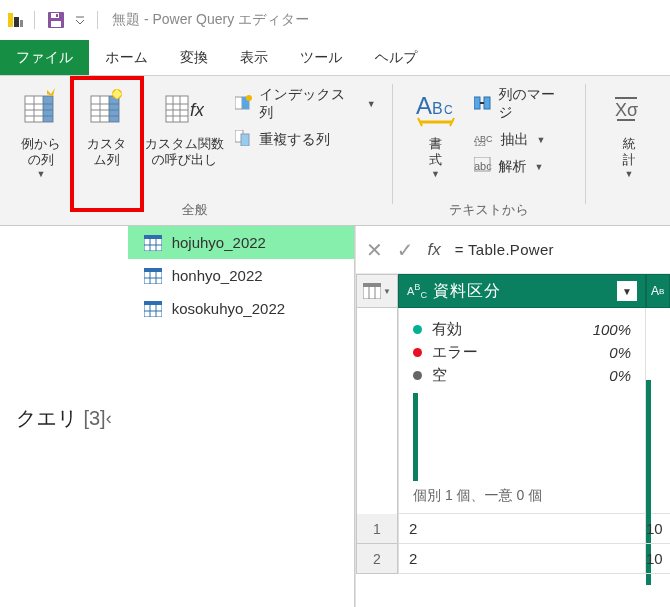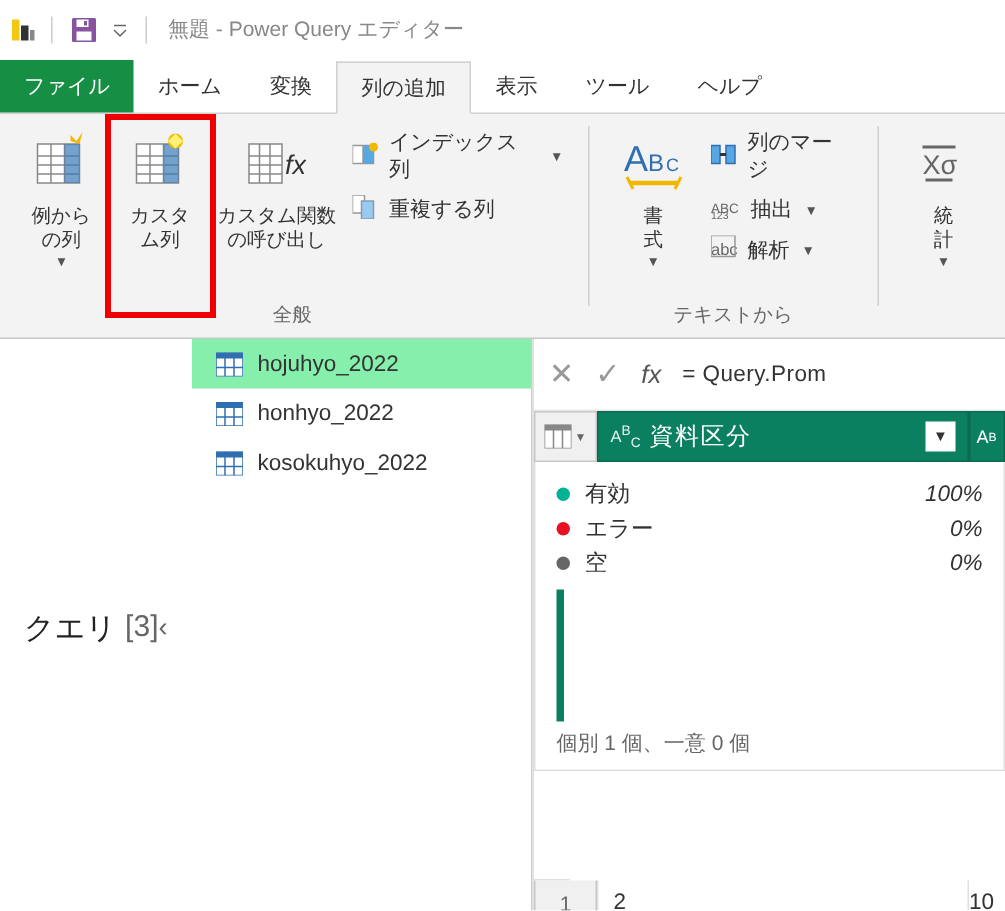--- a/index.html
+++ b/index.html
@@ -60,21 +60,21 @@
 
 .grid { flex: 1; overflow: hidden; }
 .grid-header { display: flex; height: 34px; }
 .gh-corner { width: 42px; background: #f0f0f0; border: 1px solid #c8c8c8; display: flex; align-items: center; justify-content: center; cursor: pointer; }
 .gh-col { flex: 1; min-width: 240px; background: #0b8060; color: #fff; border: 1px solid #0a6a50; display: flex; align-items: center; padding: 0 8px; gap: 6px; position: relative; }
 .gh-col .type-ic { font-size: 11px; opacity: 0.9; }
 .gh-col .col-name { font-size: 16px; letter-spacing: 1px; }
 .gh-col .col-dd { margin-left: auto; width: 20px; height: 20px; background: #fff; color: #333; display: flex; align-items: center; justify-content: center; font-size: 10px; cursor: pointer; }
 .gh-colx { width: 24px; background: #0b8060; color: #fff; border: 1px solid #0a6a50; display: flex; align-items: center; padding-left: 4px; font-size: 12px; }
 
-.profile { display: flex; flex-direction: column; }
+.profile { display: flex; }
 .pf-gutter { width: 42px; background: #fff; border-left: 1px solid #c8c8c8; border-right: 1px solid #c8c8c8; }
 .pf-cell { flex: 1; min-width: 240px; border: 1px solid #e0e0e0; border-top: none; padding: 10px 14px 8px 14px; }
 .pf-row { display: flex; align-items: center; font-size: 15px; padding: 2px 0; }
 .pf-dot { width: 9px; height: 9px; border-radius: 50%; margin-right: 10px; }
 .pf-label { }
 .pf-val { margin-left: auto; color: #333; font-style: italic; }
 .pf-bar { height: 88px; border-left: 5px solid #0b8060; margin-top: 6px; }
 .pf-meta { font-size: 14px; color: #666; margin-top: 6px; }
 .pf-cellx { width: 24px; border-bottom: 1px solid #e0e0e0; }
 
@@ -110,21 +110,20 @@
       </svg>
   </span>
   <span class="tb-divider"></span>
   <span class="title-text">無題 - Power Query エディター</span>
 </div>
 
 <div class="ribbon-tabs">
   <div class="rtab file">ファイル</div>
   <div class="rtab">ホーム</div>
   <div class="rtab">変換</div>
-  <div class="rtab active">列の追加</div>
   <div class="rtab">表示</div>
   <div class="rtab">ツール</div>
   <div class="rtab">ヘルプ</div>
 </div>
 
 <div class="ribbon-body">
   <div class="highlight-box" style="left:70px; top:0px; width:74px; height:136px;"></div>
 
   <div class="rgroup">
     <div class="rgroup-content">
@@ -313,21 +312,21 @@
         <span>kosokuhyo_2022</span>
       </div>
     </div>
   </div>
 
   <div class="dataarea">
     <div class="formula-row">
       <span class="fx-btn">✕</span>
       <span class="fx-btn">✓</span>
       <span class="fx-lbl">fx</span>
-      <span class="fx-formula">= Query.Prom</span>
+      <span class="fx-formula">= Table.Power</span>
     </div>
 
     <div class="grid">
       <div class="grid-header">
         <div class="gh-corner">
           <svg width="18" height="16" viewBox="0 0 18 16">
               <rect x="0" y="0" width="18" height="16" fill="#fff" stroke="#888"></rect>
               <rect x="0" y="0" width="18" height="4" fill="#888"></rect>
               <line x1="6" y1="0" x2="6" y2="16" stroke="#888"></line>
               <line x1="12" y1="0" x2="12" y2="16" stroke="#888"></line>

